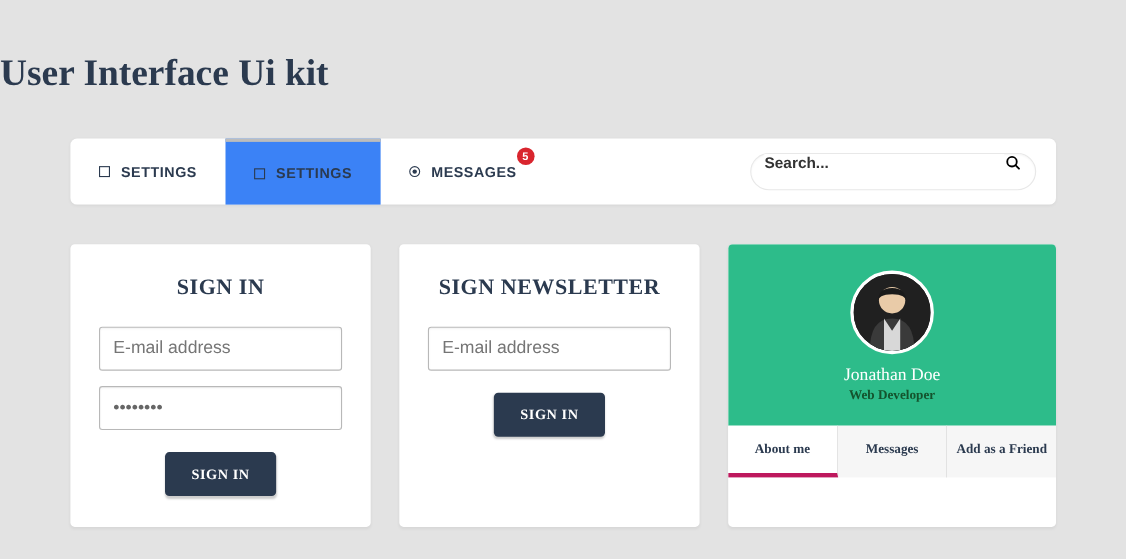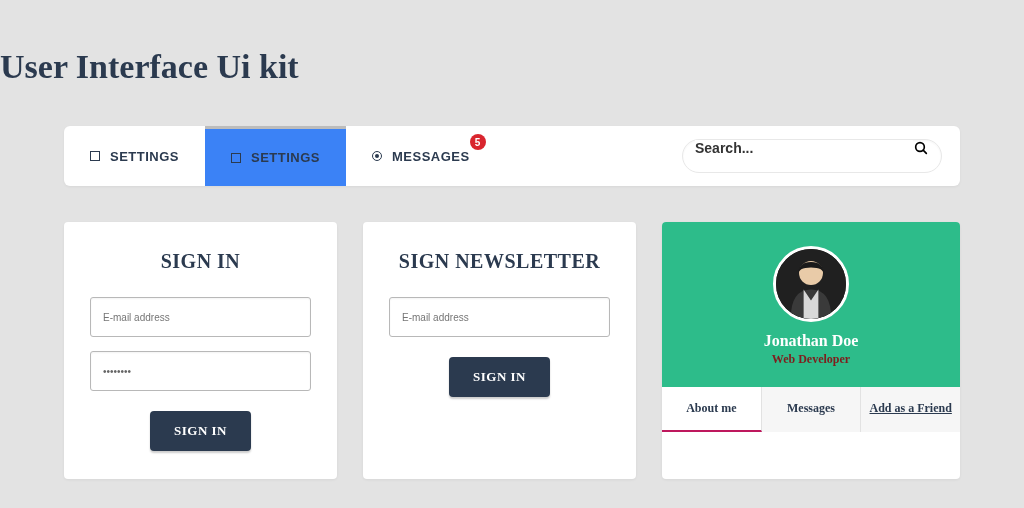--- a/index.html
+++ b/index.html
@@ -118,21 +118,21 @@
     margin-bottom: 24px;
     letter-spacing: 0.5px;
   }
   .field {
     width: 100%;
     height: 40px;
     border: 1px solid #b8b8b8;
     border-radius: 3px;
     padding: 0 12px;
     font-family: Arial, sans-serif;
-    font-size: 10px;
+    font-size: 16px;
     color: #666;
     margin-bottom: 14px;
     outline: none;
     box-shadow: inset 0 1px 2px rgba(0,0,0,0.05);
   }
   .btn {
     display: block;
     margin: 6px auto 0;
     background: #2b3a4f;
     color: #fff;
@@ -163,48 +163,48 @@
     width: 76px; height: 76px;
     border-radius: 50%;
     border: 3px solid #fff;
     margin: 0 auto 10px;
     overflow: hidden;
     background: #1a1a1a;
   }
   .avatar svg { width: 100%; height: 100%; display: block; }
   .profile-name {
     color: #fff;
-    font-weight: 700;
+    font-weight: 400;
     font-size: 16px;
   }
   .profile-role {
-    color: #7f1d1d;
+    color: #14532d;
     font-size: 12px;
     font-weight: 700;
     margin-top: 2px;
   }
   .profile-tabs {
     display: flex;
   }
   .ptab {
     flex: 1;
     text-align: center;
     font-family: Georgia, serif;
     font-weight: 700;
     font-size: 12px;
     color: #2b3a4f;
     padding: 14px 4px;
     background: #f6f6f6;
     border-right: 1px solid #e2e2e2;
     cursor: pointer;
   }
-  .ptab:last-child { border-right: none; text-decoration: underline; }
+  .ptab:last-child { border-right: none; }
   .ptab.active {
     background: #fff;
-    border-bottom: 2px solid #be185d;
+    border-bottom: 4px solid #be185d;
   }
 </style>
 </head>
 <body>
 
 <h1 class="page-title">User Interface Ui kit</h1>
 
 <div class="tabbar">
   <div class="tab">
     <span class="tab-ico"></span>

